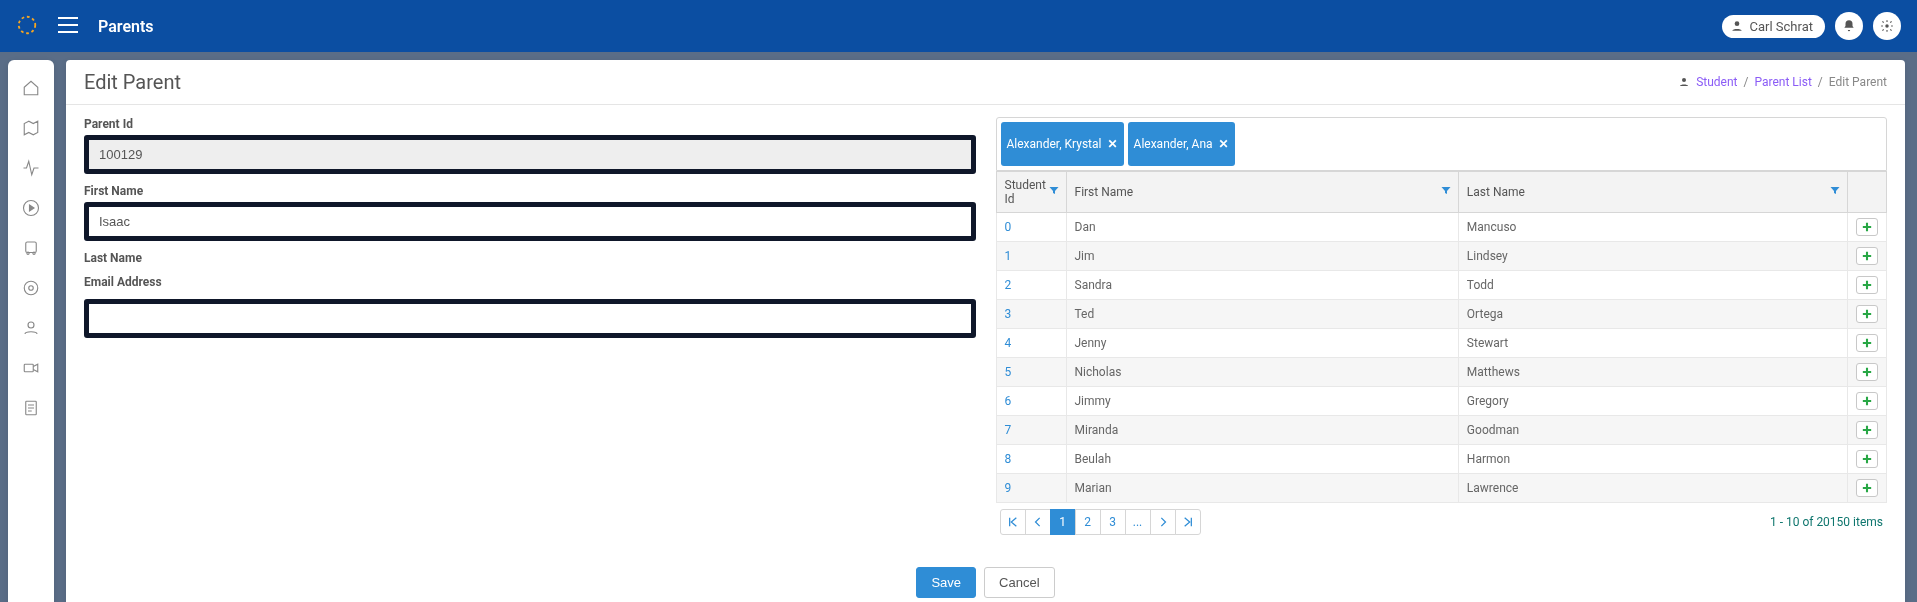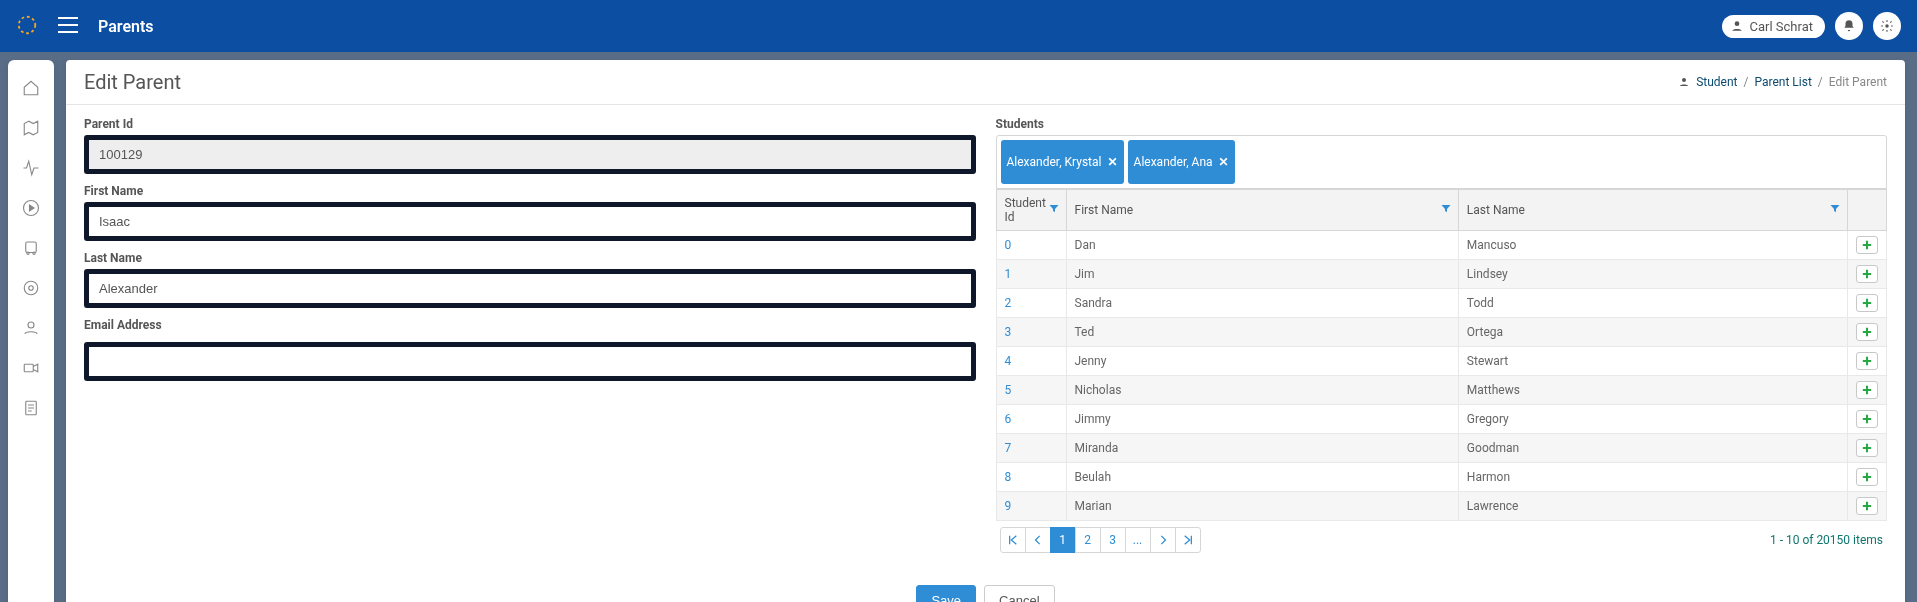--- a/index.html
+++ b/index.html
@@ -46,21 +46,21 @@
 .content {
   flex: 1; background: #fff; margin: 8px 12px; border-radius: 4px;
   box-shadow: 0 2px 6px rgba(0,0,0,0.1); display: flex; flex-direction: column;
 }
 .content-header {
   display: flex; align-items: center; padding: 10px 18px;
   border-bottom: 1px solid #e5e5e5;
 }
 .content-title { font-size: 20px; color: #555; font-weight: 400; }
 .breadcrumb { margin-left: auto; font-size: 12px; color: #888; display: flex; align-items: center; gap: 6px; }
-.breadcrumb a { color: #0c4a6e; text-decoration: none; cursor: pointer; }
+.breadcrumb a { color: #8b5cf6; text-decoration: none; cursor: pointer; }
 .breadcrumb svg { width: 12px; height: 12px; fill: #555; }
 .content-body { display: flex; padding: 12px 18px; gap: 20px; flex: 1; }
 .left-panel, .right-panel { flex: 1; }
 .form-group { margin-bottom: 10px; }
 .form-label { font-weight: 700; font-size: 12px; color: #555; display: block; margin-bottom: 4px; }
 .form-input {
   width: 100%; padding: 7px 10px; border: 5px solid #0f172a; border-radius: 3px;
   font-size: 13px; color: #555; background: #fff;
 }
 .form-input[readonly] { background: #eee; }
@@ -235,32 +235,30 @@
         <div class="form-group">
           <label class="form-label">Parent Id</label>
           <input class="form-input" readonly="" value="100129" style="">
         </div>
         <div class="form-group">
           <label class="form-label">First Name</label>
           <input class="form-input" value="Isaac" style="">
         </div>
         <div class="form-group">
           <label class="form-label">Last Name</label>
-          <input class="form-input" value="Alexander" style="">
         </div>
         <div class="form-group">
           <label class="form-label">Email Address</label>
         </div>
         <div class="form-group">
           <input class="form-input" value="" style="">
         </div>
       </div>
 
       <div class="right-panel">
-        <label class="form-label">Students</label>
         <div class="tag-container" id="tags">
             <div class="tag">
               <span>Alexander, Krystal</span>
               <span class="remove">✕</span>
             </div>
             <div class="tag">
               <span>Alexander, Ana</span>
               <span class="remove">✕</span>
             </div>
           </div>

